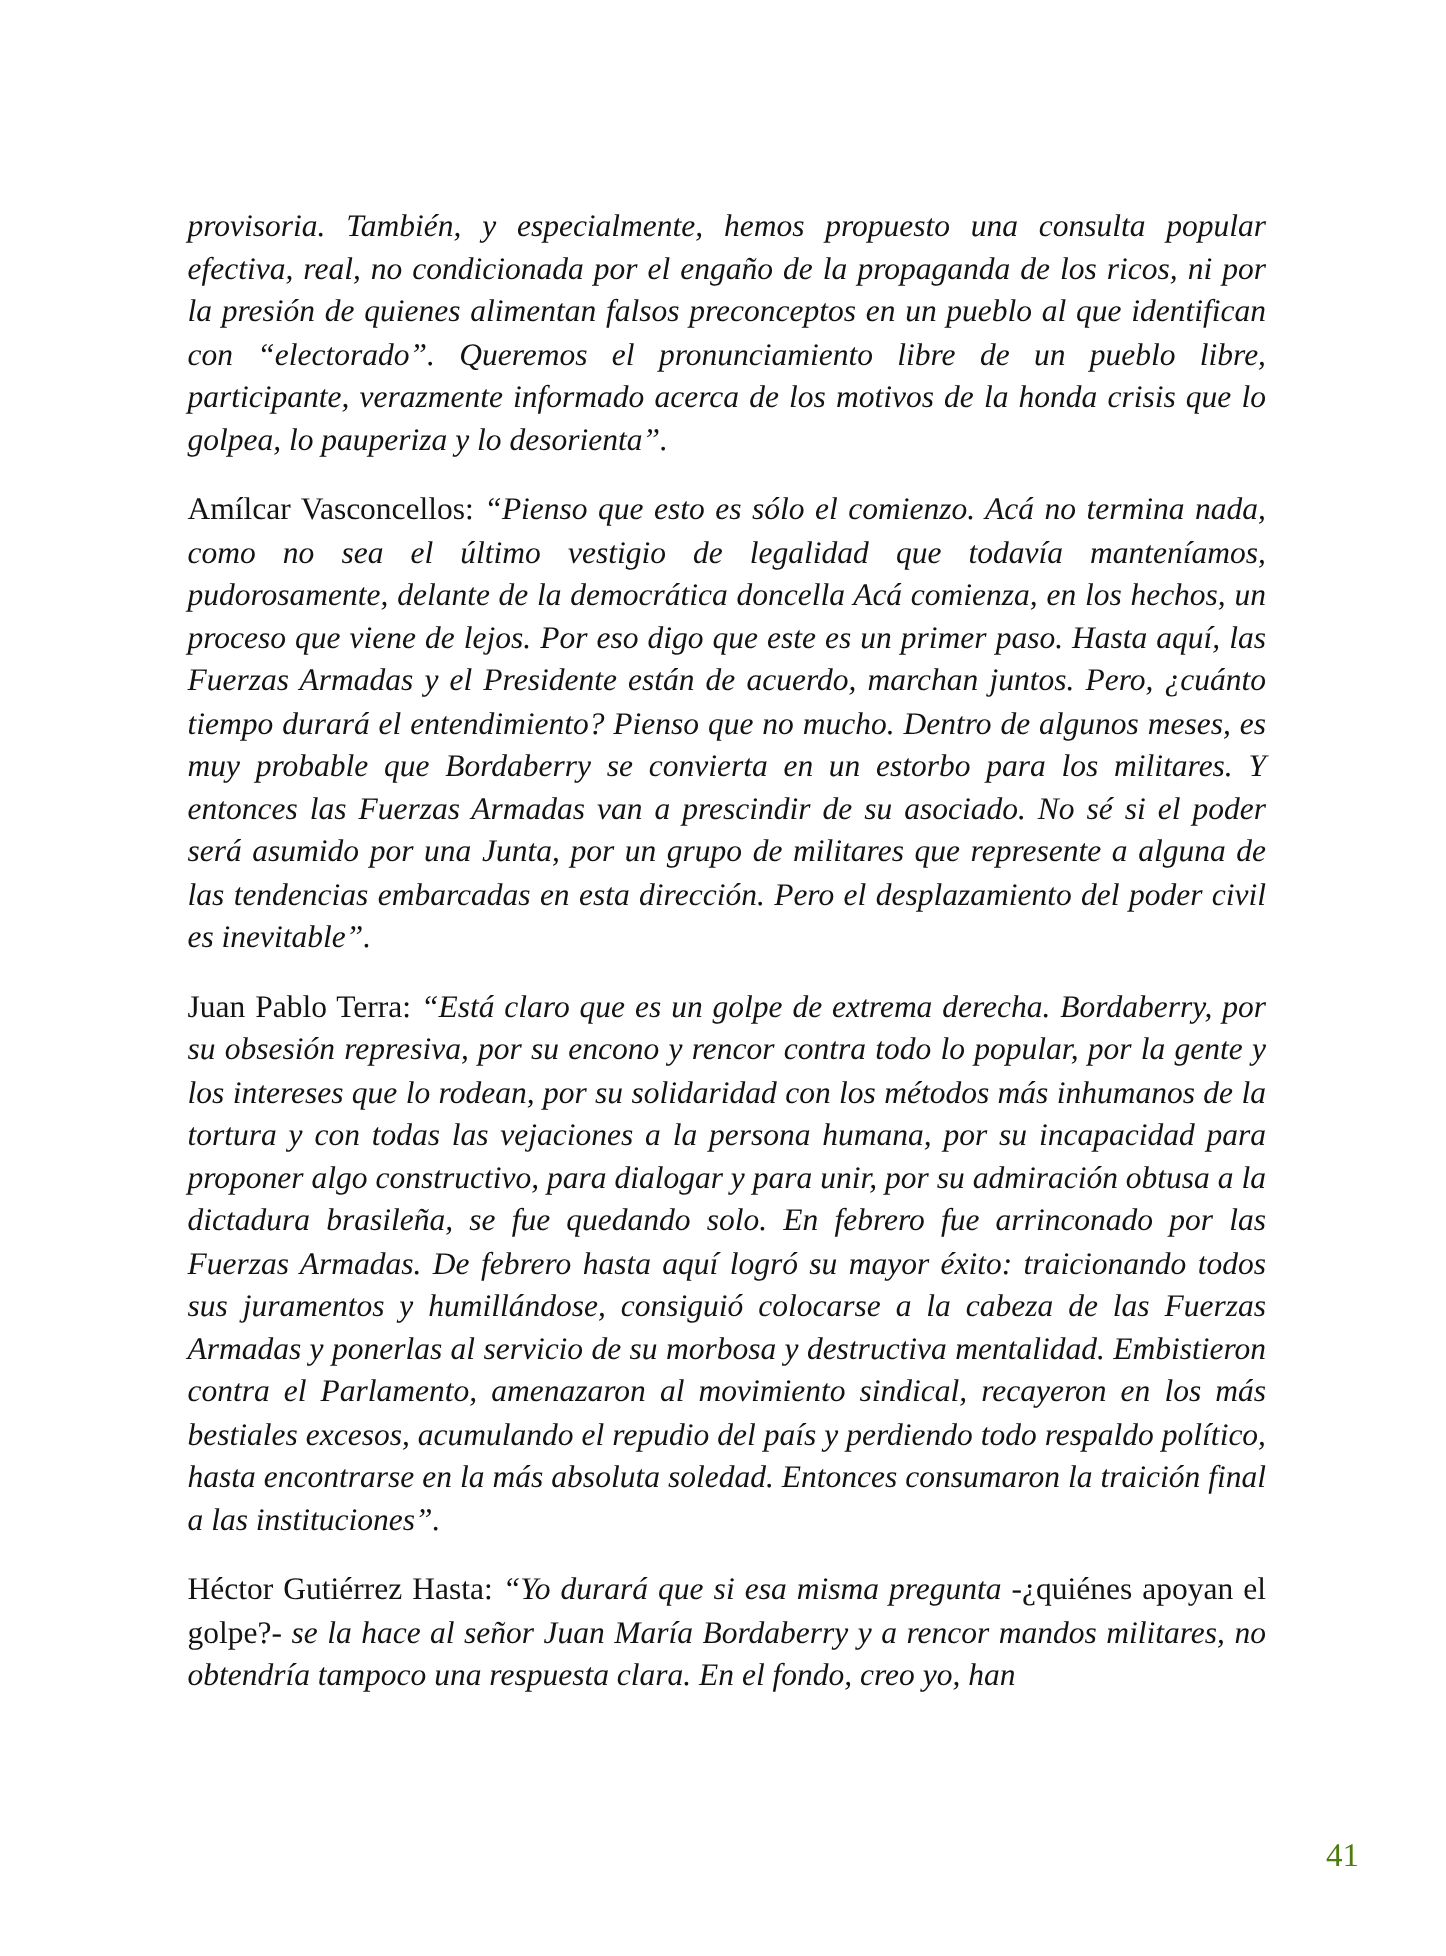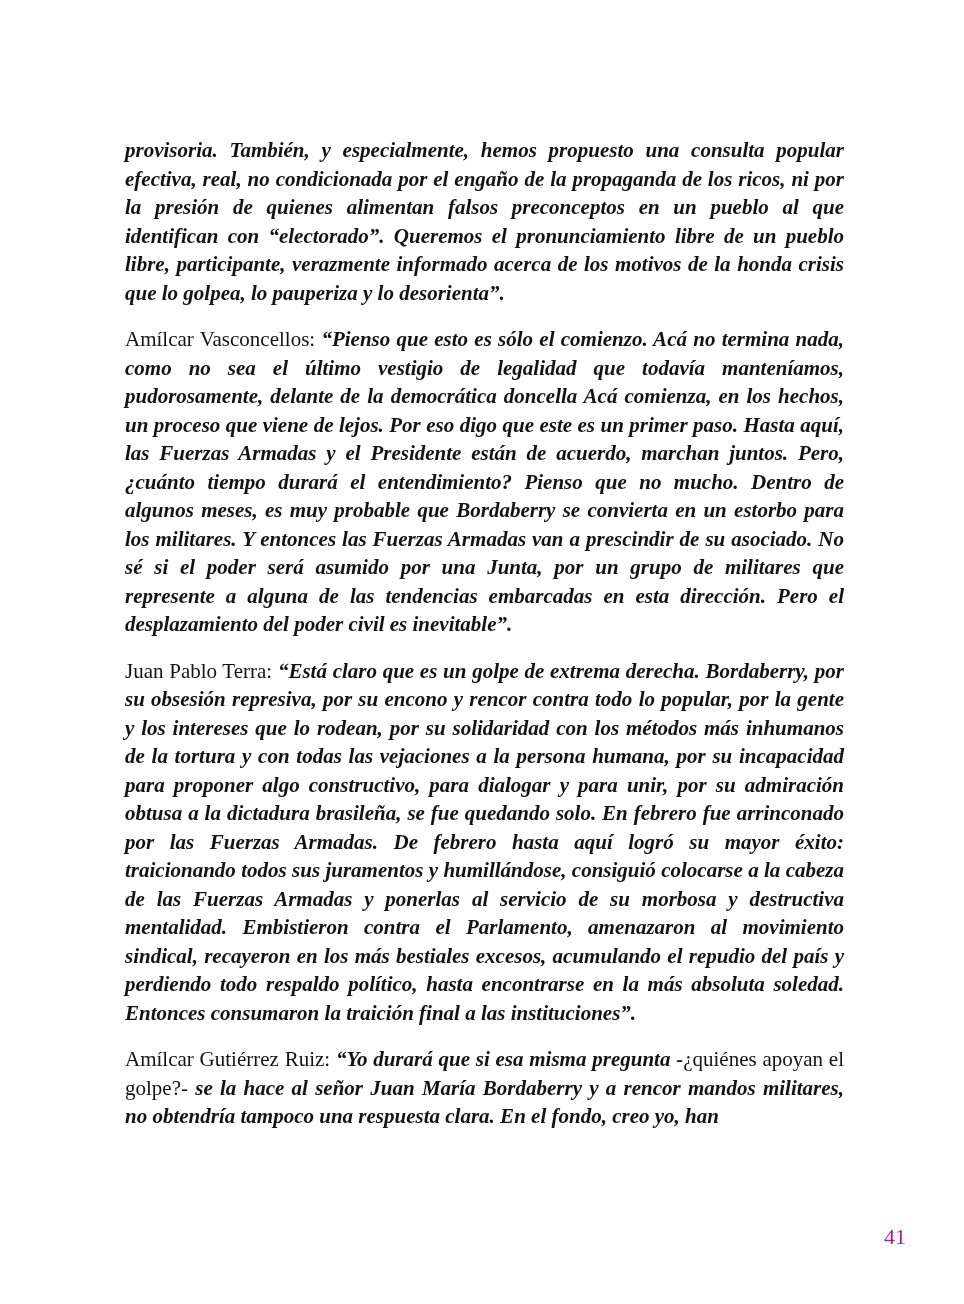--- a/index.html
+++ b/index.html
@@ -17,35 +17,35 @@
   }
   .text-block {
     position: absolute;
     left: 125px; top: 136px; width: 719px;
     font-size: 21px;
     line-height: 28.5px;
     text-align: justify;
     text-justify: inter-word;
   }
   .text-block p { margin: 0 0 18px 0; }
-  .seg-italic { font-style: italic; font-weight: bold; }
+  .seg-italic { font-style: italic; }
   .seg-roman  { font-style: normal; }
   .page-number {
     position: absolute;
     left: 846px; top: 1224px; width: 60px;
     text-align: right;
     font-size: 22px;
     font-style: normal;
-    color: #a21caf;
+    color: #4d7c0f;
   }
 </style>
 </head>
 <body>
 
 <div class="page">
   <main class="text-block" id="paragraphs">
       <p><span class="seg-italic">provisoria. También, y especialmente, hemos propuesto una consulta popular efectiva, real, no condicionada por el engaño de la propaganda de los ricos, ni por la presión de quienes alimentan falsos preconceptos en un pueblo al que identifican con “electorado”. Queremos el pronunciamiento libre de un pueblo libre, participante, verazmente informado acerca de los motivos de la honda crisis que lo golpea, lo pauperiza y lo desorienta”.</span></p>
       <p><span class="seg-roman">Amílcar Vasconcellos: </span><span class="seg-italic">“Pienso que esto es sólo el comienzo. Acá no termina nada, como no sea el último vestigio de legalidad que todavía manteníamos, pudorosamente, delante de la democrática doncella Acá comienza, en los hechos, un proceso que viene de lejos. Por eso digo que este es un primer paso. Hasta aquí, las Fuerzas Armadas y el Presidente están de acuerdo, marchan juntos. Pero, ¿cuánto tiempo durará el entendimiento? Pienso que no mucho. Dentro de algunos meses, es muy probable que Bordaberry se convierta en un estorbo para los militares. Y entonces las Fuerzas Armadas van a prescindir de su asociado. No sé si el poder será asumido por una Junta, por un grupo de militares que represente a alguna de las tendencias embarcadas en esta dirección. Pero el desplazamiento del poder civil es inevitable”.</span></p>
       <p><span class="seg-roman">Juan Pablo Terra: </span><span class="seg-italic">“Está claro que es un golpe de extrema derecha. Bordaberry, por su obsesión represiva, por su encono y rencor contra todo lo popular, por la gente y los intereses que lo rodean, por su solidaridad con los métodos más inhumanos de la tortura y con todas las vejaciones a la persona humana, por su incapacidad para proponer algo constructivo, para dialogar y para unir, por su admiración obtusa a la dictadura brasileña, se fue quedando solo. En febrero fue arrinconado por las Fuerzas Armadas. De febrero hasta aquí logró su mayor éxito: traicionando todos sus juramentos y humillándose, consiguió colocarse a la cabeza de las Fuerzas Armadas y ponerlas al servicio de su morbosa y destructiva mentalidad. Embistieron contra el Parlamento, amenazaron al movimiento sindical, recayeron en los más bestiales excesos, acumulando el repudio del país y perdiendo todo respaldo político, hasta encontrarse en la más absoluta soledad. Entonces consumaron la traición final a las instituciones”.</span></p>
-      <p><span class="seg-roman">Amílcar Gutiérrez Ruiz: </span><span class="seg-italic">“Yo durará que si esa misma pregunta -</span><span class="seg-roman">¿quiénes apoyan el golpe?- </span><span class="seg-italic">se la hace al señor Juan María Bordaberry y a rencor mandos militares, no obtendría tampoco una respuesta clara. En el fondo, creo yo, han</span></p>
+      <p><span class="seg-roman">Héctor Gutiérrez Hasta: </span><span class="seg-italic">“Yo durará que si esa misma pregunta -</span><span class="seg-roman">¿quiénes apoyan el golpe?- </span><span class="seg-italic">se la hace al señor Juan María Bordaberry y a rencor mandos militares, no obtendría tampoco una respuesta clara. En el fondo, creo yo, han</span></p>
     </main>
   <div class="page-number">41</div>
 </div>
 
 </body></html>

